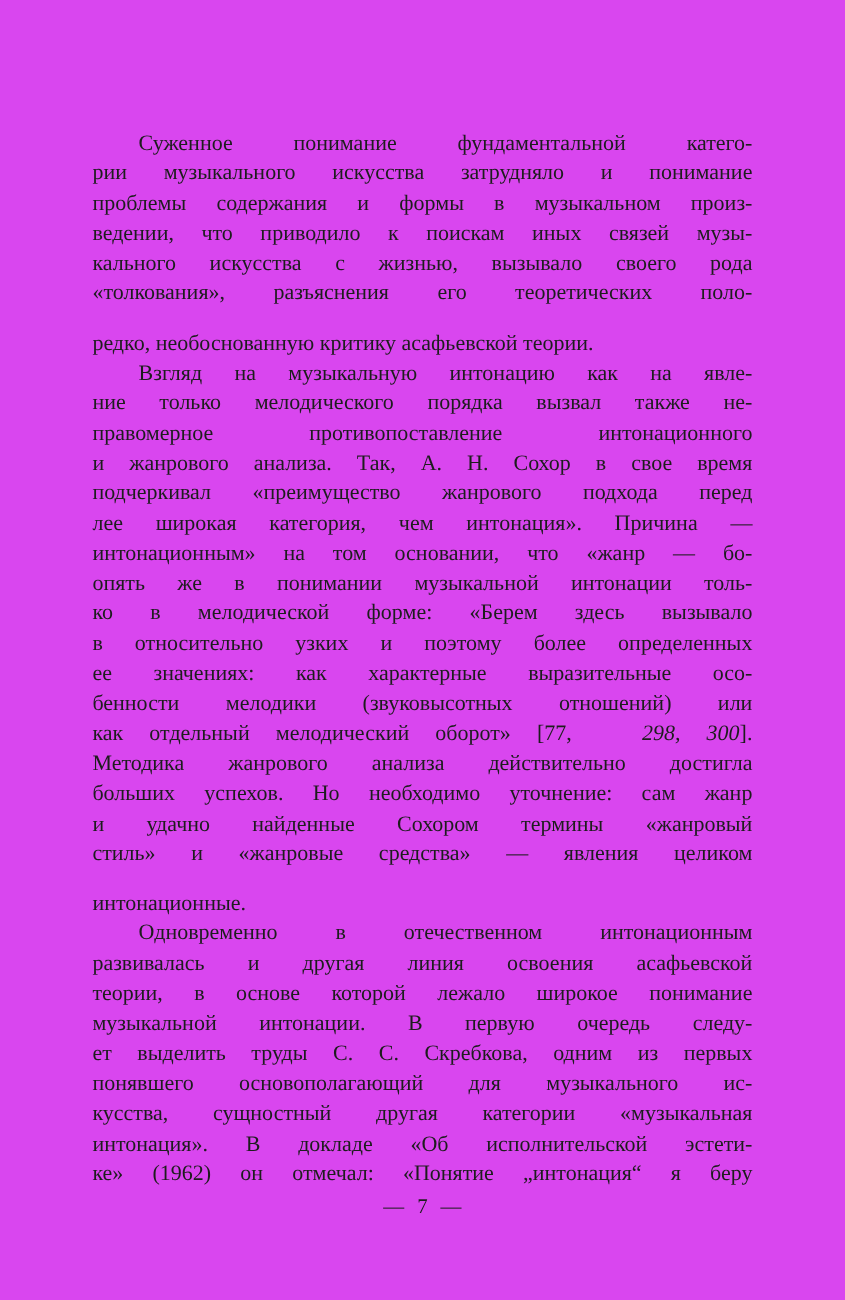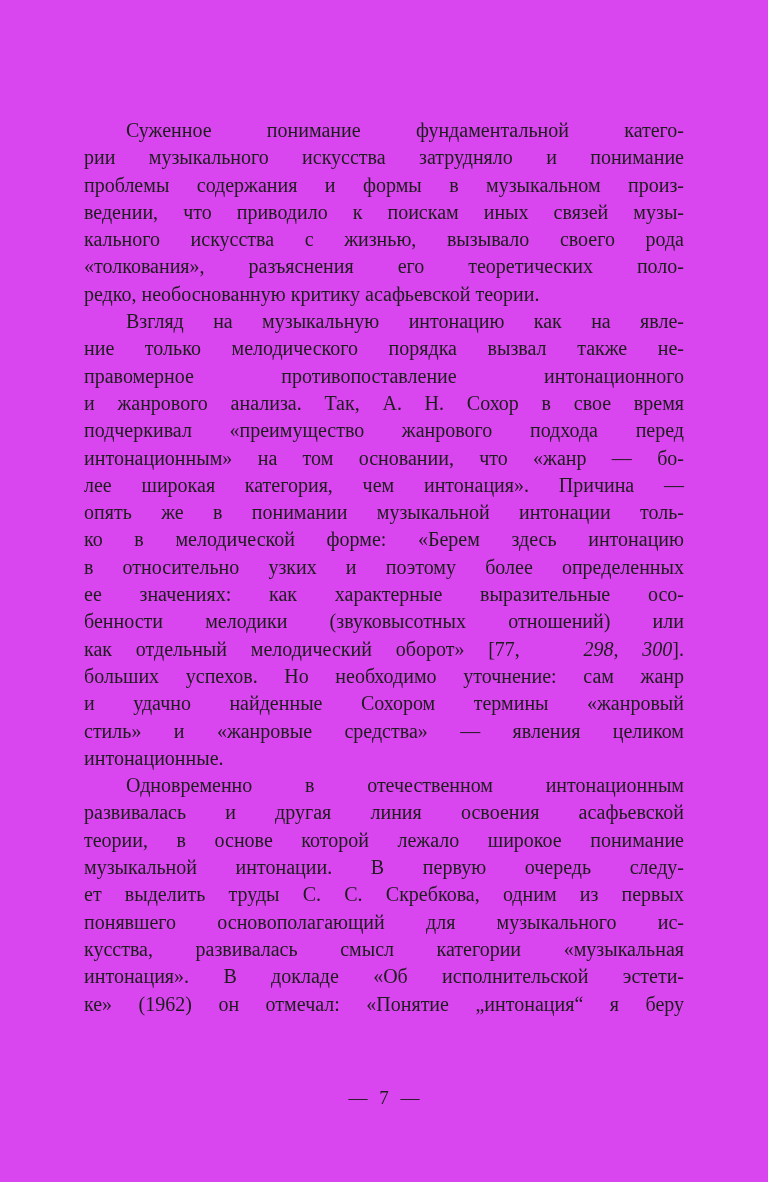--- a/index.html
+++ b/index.html
@@ -30,20 +30,21 @@
   .line {
     text-align: justify;
     text-align-last: justify;
     white-space: normal;
   }
   .line.indent {
     text-indent: 42px;
   }
   .line.no-justify {
     text-align-last: left;
+    margin-top: 18px;
   }
   .line i {
     font-style: italic;
     margin-left: 40px;
   }
   .footer {
     position: absolute;
     left: 0;
     top: 1086px;
     width: 768px;
@@ -67,39 +68,40 @@
         <div class="line">кального искусства с жизнью, вызывало своего рода</div>
         <div class="line">«толкования», разъяснения его теоретических поло-</div>
         <div class="line no-justify">редко, необоснованную критику асафьевской теории.</div>
       </div>
       <div class="paragraph">
         <div class="line indent">Взгляд на музыкальную интонацию как на явле-</div>
         <div class="line">ние только мелодического порядка вызвал также не-</div>
         <div class="line">правомерное противопоставление интонационного</div>
         <div class="line">и жанрового анализа. Так, А. Н. Сохор в свое время</div>
         <div class="line">подчеркивал «преимущество жанрового подхода перед</div>
+        <div class="line">лее широкая категория, чем интонация». Причина —</div>
         <div class="line">интонационным» на том основании, что «жанр — бо-</div>
-        <div class="line">лее широкая категория, чем интонация». Причина —</div>
         <div class="line">опять же в понимании музыкальной интонации толь-</div>
-        <div class="line">ко в мелодической форме: «Берем здесь интонацию</div>
+        <div class="line">ко в мелодической форме: «Берем здесь вызывало</div>
         <div class="line">в относительно узких и поэтому более определенных</div>
         <div class="line">ее значениях: как характерные выразительные осо-</div>
         <div class="line">бенности мелодики (звуковысотных отношений) или</div>
         <div class="line">как отдельный мелодический оборот» [77, <i>298, 300</i>].</div>
+        <div class="line">Методика жанрового анализа действительно достигла</div>
         <div class="line">больших успехов. Но необходимо уточнение: сам жанр</div>
         <div class="line">и удачно найденные Сохором термины «жанровый</div>
         <div class="line">стиль» и «жанровые средства» — явления целиком</div>
         <div class="line no-justify">интонационные.</div>
       </div>
       <div class="paragraph">
         <div class="line indent">Одновременно в отечественном интонационным</div>
         <div class="line">развивалась и другая линия освоения асафьевской</div>
         <div class="line">теории, в основе которой лежало широкое понимание</div>
         <div class="line">музыкальной интонации. В первую очередь следу-</div>
         <div class="line">ет выделить труды С. С. Скребкова, одним из первых</div>
         <div class="line">понявшего основополагающий для музыкального ис-</div>
-        <div class="line">кусства, развивалась смысл категории «музыкальная</div>
+        <div class="line">кусства, сущностный другая категории «музыкальная</div>
         <div class="line">интонация». В докладе «Об исполнительской эстети-</div>
         <div class="line">ке» (1962) он отмечал: «Понятие „интонация“ я беру</div>
       </div>
     </div>
   <div class="footer">— 7 —</div>
 </div>
 
 </body></html>

